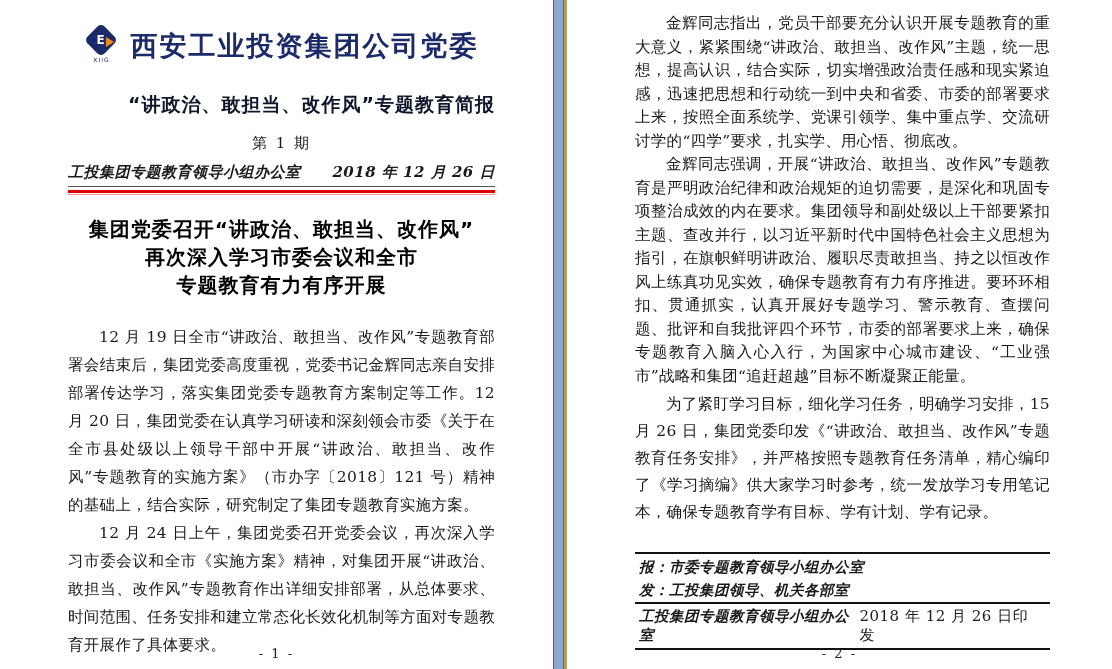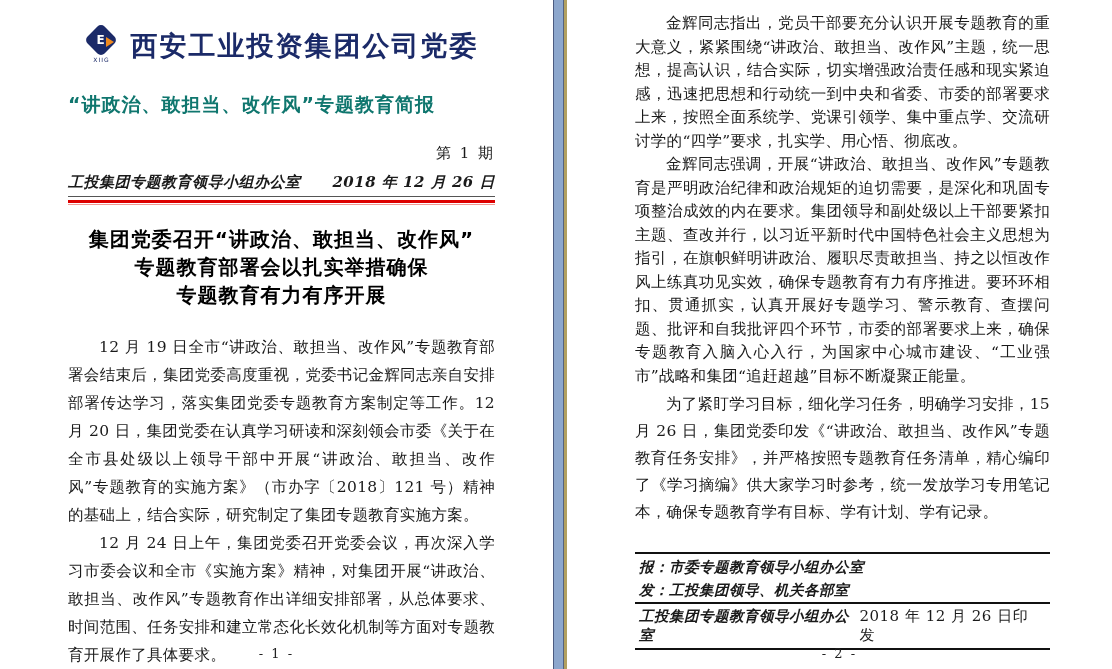--- a/index.html
+++ b/index.html
@@ -43,25 +43,25 @@
   .logo .caption {
     position: absolute; left: 0; top: 30px; width: 34px;
     font-family: "DejaVu Sans", sans-serif; font-size: 6px; line-height: 7px;
     color: #1b2a68; text-align: center; letter-spacing: 1px;
   }
   .org-title {
     font-family: "DejaVu Sans", sans-serif; font-weight: bold;
     font-size: 27px; letter-spacing: 2px; color: #1b2a68; white-space: nowrap;
   }
   .bulletin-subtitle {
-    margin-top: 26px; text-align: left;
+    margin-top: 26px; text-align: right;
     font-family: "DejaVu Sans", sans-serif; font-weight: bold;
-    font-size: 19px; letter-spacing: 1px; color: #0f766e;
+    font-size: 19px; letter-spacing: 1px; color: #0f172a;
   }
-  .issue-number { margin-top: 26px; text-align: right; font-size: 15px; letter-spacing: 2px; }
+  .issue-number { margin-top: 16px; text-align: center; font-size: 15px; letter-spacing: 2px; }
   .issuer-row {
     margin-top: 10px; display: flex; justify-content: space-between; align-items: baseline;
     font-size: 15px; font-style: italic; font-weight: bold; letter-spacing: 0.5px;
     padding-bottom: 4px; border-bottom: 1px solid #555555;
   }
   .red-rule { margin-top: 3px; height: 3px; background: #dd0000; }
   .red-rule-thin { margin-top: 1px; height: 1px; background: #f29a94; }
 
   
   .article-title {
@@ -119,21 +119,21 @@
 
   <div class="issuer-row">
     <span>工投集团专题教育领导小组办公室</span>
     <span>2018 年 12 月 26 日</span>
   </div>
   <div class="red-rule"></div>
   <div class="red-rule-thin"></div>
 
   <div class="article-title">
     <div>集团党委召开“讲政治、敢担当、改作风”</div>
-    <div>专题教育部署会以扎实举措确保</div>
+    <div>再次深入学习市委会议和全市</div>
     <div>专题教育有力有序开展</div>
   </div>
 
   <p class="body-para para-1">12 月 19 日全市“讲政治、敢担当、改作风”专题教育部署会结束后，集团党委高度重视，党委书记金辉同志亲自安排部署传达学习，落实集团党委专题教育方案制定等工作。12 月 20 日，集团党委在认真学习研读和深刻领会市委《关于在全市县处级以上领导干部中开展“讲政治、敢担当、改作风”专题教育的实施方案》（市办字〔2018〕121 号）精神的基础上，结合实际，研究制定了集团专题教育实施方案。</p>
   <p class="body-para">12 月 24 日上午，集团党委召开党委会议，再次深入学习市委会议和全市《实施方案》精神，对集团开展“讲政治、敢担当、改作风”专题教育作出详细安排部署，从总体要求、时间范围、任务安排和建立常态化长效化机制等方面对专题教育开展作了具体要求。</p>
 
   <div class="page-number">- 1 -</div>
 </div>
 
 <div class="page-divider">

